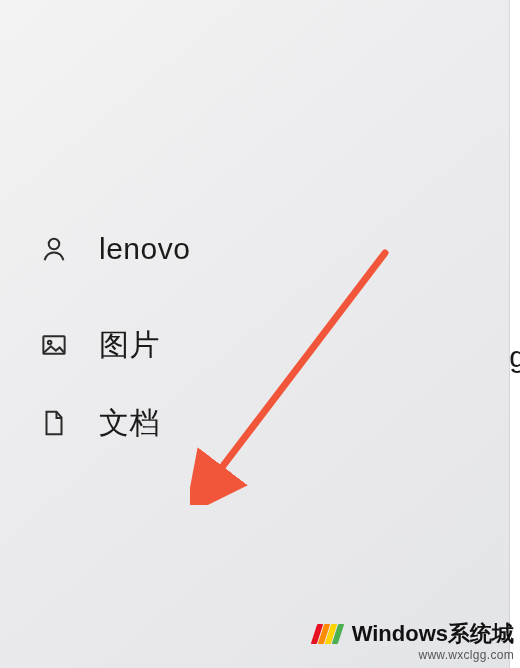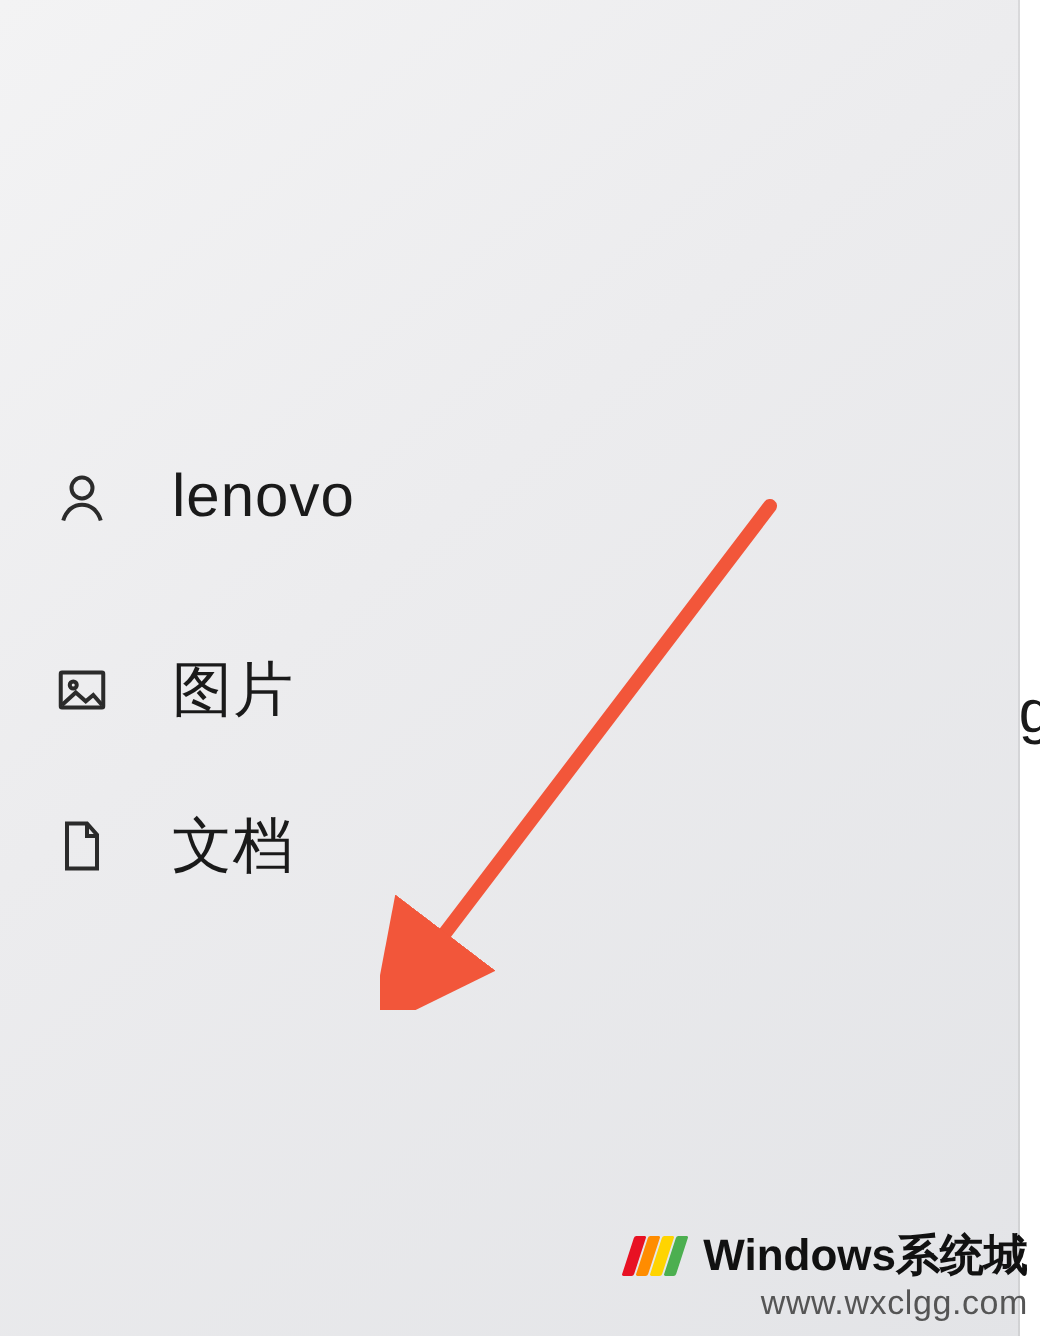--- a/index.html
+++ b/index.html
@@ -36,21 +36,21 @@
   .menu {
     position: absolute;
     left: 0;
     top: 210px;
     width: 510px;
   }
   .item {
     display: flex;
     align-items: center;
     height: 78px;
-    padding-left: 24px;
+    padding-left: 37px;
     box-sizing: border-box;
     color: #1a1a1a;
   }
   .item .icon {
     width: 34px;
     height: 34px;
     flex: 0 0 34px;
     display: flex;
     align-items: center;
     justify-content: center;
@@ -91,21 +91,21 @@
     bottom: 6px;
     text-align: right;
     line-height: 1.1;
   }
   .wm .l1 {
     font-size: 22px;
     font-weight: 700;
     color: #111;
   }
   .wm .l2 {
-    font-size: 17px;
+    font-size: 12px;
     color: #555;
     letter-spacing: 0.3px;
   }
   .wm-logo {
     display: inline-block;
     vertical-align: -3px;
     margin-right: 4px;
   }
   .wm-logo span {
     display: inline-block;

